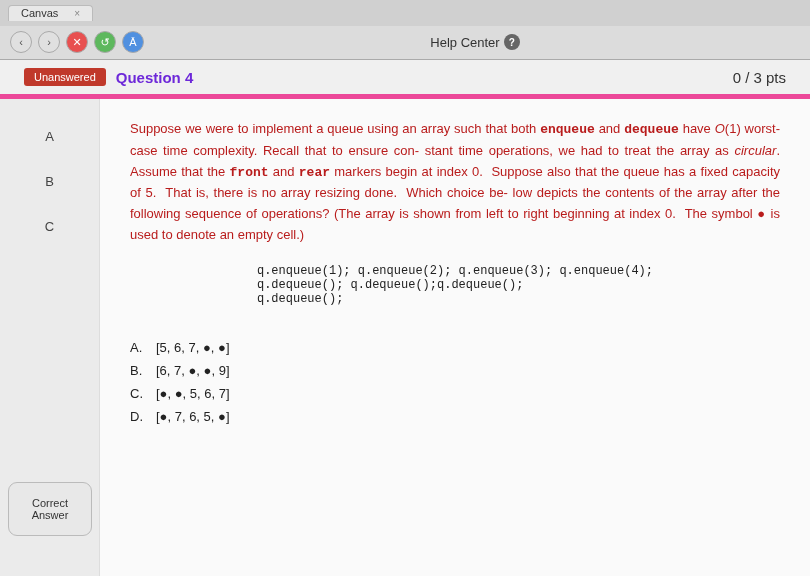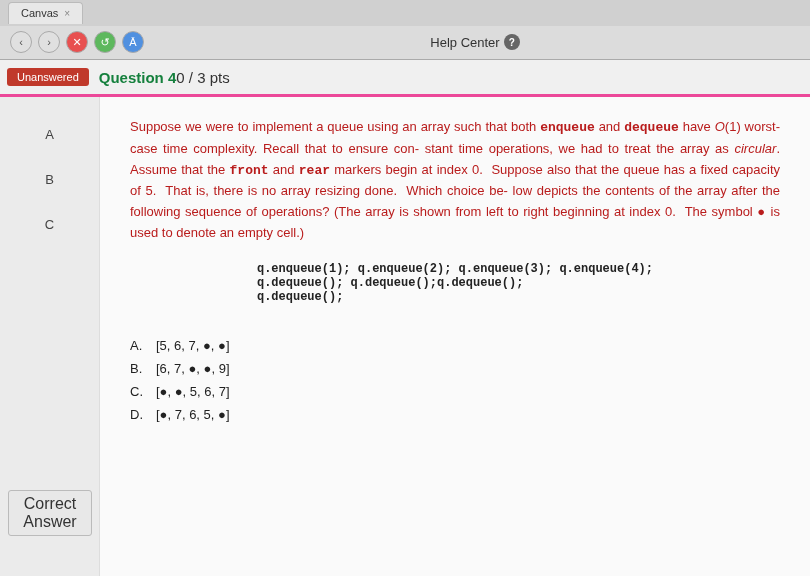--- a/index.html
+++ b/index.html
@@ -34,22 +34,22 @@
     .tab {
       background: #e8e8e8;
       border: 1px solid #bbb;
       border-bottom: none;
       border-radius: 4px 4px 0 0;
       padding: 3px 12px;
       font-size: 11px;
       color: #333;
       display: flex;
       align-items: center;
-      gap: 6px;
-      height: 22px;
+      gap: 16px;
+      height: 16px;
     }
 
     .tab-close {
       color: #888;
       font-size: 10px;
       cursor: pointer;
     }
 
     .nav-bar {
       display: flex;
@@ -110,39 +110,40 @@
       width: 100%;
       height: calc(576px - 60px);
       display: flex;
       flex-direction: column;
       overflow: hidden;
     }
 
     
     .question-header {
       background: #f0f0f0;
-      border-bottom: 3px solid #ec4899;
-      padding: 8px 7px;
-      display: flex;
-      align-items: center;
+      border-bottom: 5px solid #ec4899;
+      padding: 8px 24px;
+      display: flex;
+      align-items: center;
+      justify-content: space-between;
     }
 
     .unanswered-badge {
       background: #c0392b;
       color: white;
       font-size: 11px;
       padding: 3px 10px;
       border-radius: 3px;
       margin-right: 10px;
     }
 
     .question-title {
       font-size: 15px;
       font-weight: bold;
-      color: #15803d;
+      color: #6d28d9;
     }
 
     .pts-label {
       font-size: 15px;
       color: #333;
     }
 
     
     .main-layout {
       display: flex;
@@ -156,24 +157,24 @@
       border-right: 1px solid #ddd;
       display: flex;
       flex-direction: column;
       align-items: center;
       padding-top: 10px;
     }
 
     .correct-answer-btn {
       background: #e8e8e8;
       border: 1px solid #bbb;
-      border-radius: 3px;
-      font-size: 16px;
+      border-radius: 9px;
+      font-size: 11px;
       color: #333;
-      padding: 4px 8px;
+      padding: 14px 8px;
       cursor: pointer;
       position: absolute;
       bottom: 40px;
       left: 8px;
       width: 84px;
       text-align: center;
     }
 
     .content-area {
       flex: 1;
@@ -204,21 +205,20 @@
       font-size: 12px;
       color: #222;
       margin: 0 auto 18px auto;
       text-align: left;
       display: inline-block;
     }
 
     .code-center {
       text-align: center;
       margin-bottom: 16px;
-      font-weight: bold;
     }
 
     .answer-options {
       margin-top: 10px;
     }
 
     .answer-option {
       font-size: 13px;
       color: #222;
       margin: 8px 0;

